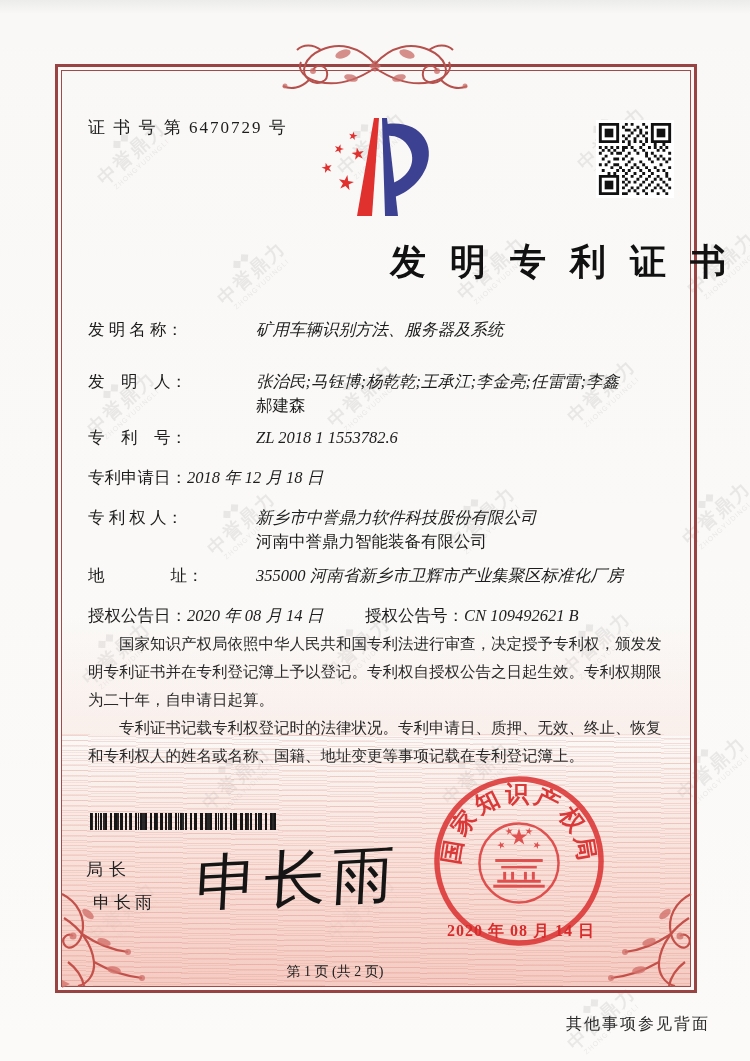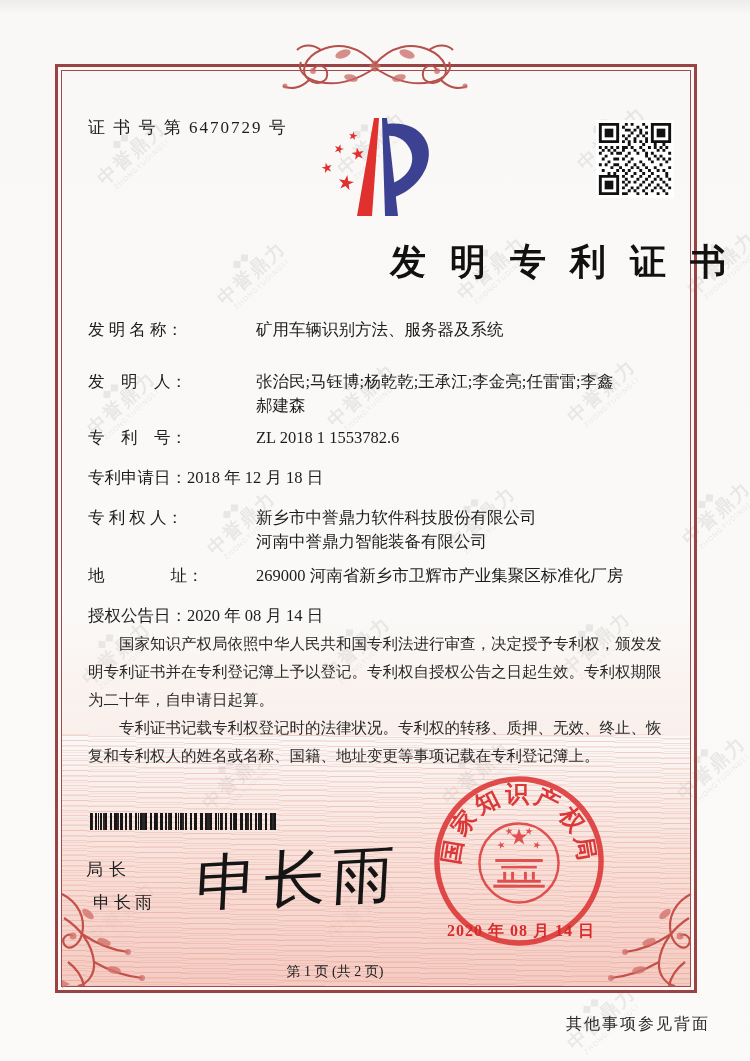--- a/index.html
+++ b/index.html
@@ -31,21 +31,21 @@
   .cert-no{position:absolute;left:88px;top:116px;font-size:17px;letter-spacing:2px;}
   .logo{position:absolute;left:312px;top:112px;}
   .qr{position:absolute;left:596px;top:120px;}
   .title{position:absolute;left:0;top:238px;width:100%;text-align:right;
     font-size:36px;font-weight:bold;letter-spacing:24px;text-indent:24px;color:#111;}
   
   .fields{position:absolute;left:88px;top:318px;width:585px;font-size:16.5px;line-height:24px;}
   .row{margin:0;}
   .lbl{display:inline-block;width:168px;vertical-align:top;}
   .lbl-n{display:inline-block;vertical-align:top;}
-  .val{display:inline-block;vertical-align:top;max-width:410px;}
+  .val{display:inline-block;vertical-align:top;max-width:410px;font-style:italic;}
   .val2{display:block;margin-left:168px;}
   .r0{margin-bottom:28px;} .r1{margin-bottom:8px;} .r2{margin-bottom:16px;}
   .r3{margin-bottom:16px;} .r4{margin-bottom:10px;} .r5{margin-bottom:16px;}
   .grant-row{position:relative;}
   .grant2{position:absolute;left:277px;top:0;}
   
   .paras{position:absolute;left:88px;top:630px;width:580px;font-size:15.5px;
     line-height:28px;color:#2a2a2a;}
   .paras p{margin:0;text-indent:2em;}
   
@@ -295,30 +295,33 @@
       <span class="lbl">专　利　号：</span><span class="val">ZL 2018 1 1553782.6</span>
     </div>
     <div class="row r3">
       <span class="lbl-n">专利申请日：</span><span class="val">2018 年 12 月 18 日</span>
     </div>
     <div class="row r4">
       <span class="lbl">专 利 权 人：</span><span class="val">新乡市中誉鼎力软件科技股份有限公司</span>
       <span class="val2">河南中誉鼎力智能装备有限公司</span>
     </div>
     <div class="row r5">
-      <span class="lbl">地　　　　址：</span><span class="val">269000 河南省新乡市卫辉市产业集聚区标准化厂房</span>
+      <span class="lbl">地　　　　址：</span><span class="val">355000 河南省新乡市卫辉市产业集聚区标准化厂房</span>
     </div>
     <div class="row grant-row">
       <span class="lbl-n">授权公告日：</span><span class="val">2020 年 08 月 14 日</span>
+      <span class="grant2">
+        <span class="lbl-n">授权公告号：</span><span class="val">CN 109492621 B</span>
+      </span>
     </div>
   </div>
 
   <div class="paras">
     <p>国家知识产权局依照中华人民共和国专利法进行审查，决定授予专利权，颁发发明专利证书并在专利登记簿上予以登记。专利权自授权公告之日起生效。专利权期限为二十年，自申请日起算。</p>
-    <p>专利证书记载专利权登记时的法律状况。专利权的转移、质押、无效、终止、恢复和专利权人的姓名或名称、国籍、地址变更等事项记载在专利登记簿上。</p>
+    <p>专利证书记载专利权登记时的法律状况。专利申请日、质押、无效、终止、恢复和专利权人的姓名或名称、国籍、地址变更等事项记载在专利登记簿上。</p>
   </div>
 
   <div class="barcode"></div>
 
   <div class="sig-role">局长</div>
   <div class="sig-name">申长雨</div>
   <div class="autograph">申长雨</div>
 
   <svg class="seal" width="178" height="178" viewBox="0 0 180 180">
     <circle cx="90" cy="90" r="83" fill="none" stroke="#d92b2b" stroke-width="5.5" opacity=".9"></circle>

